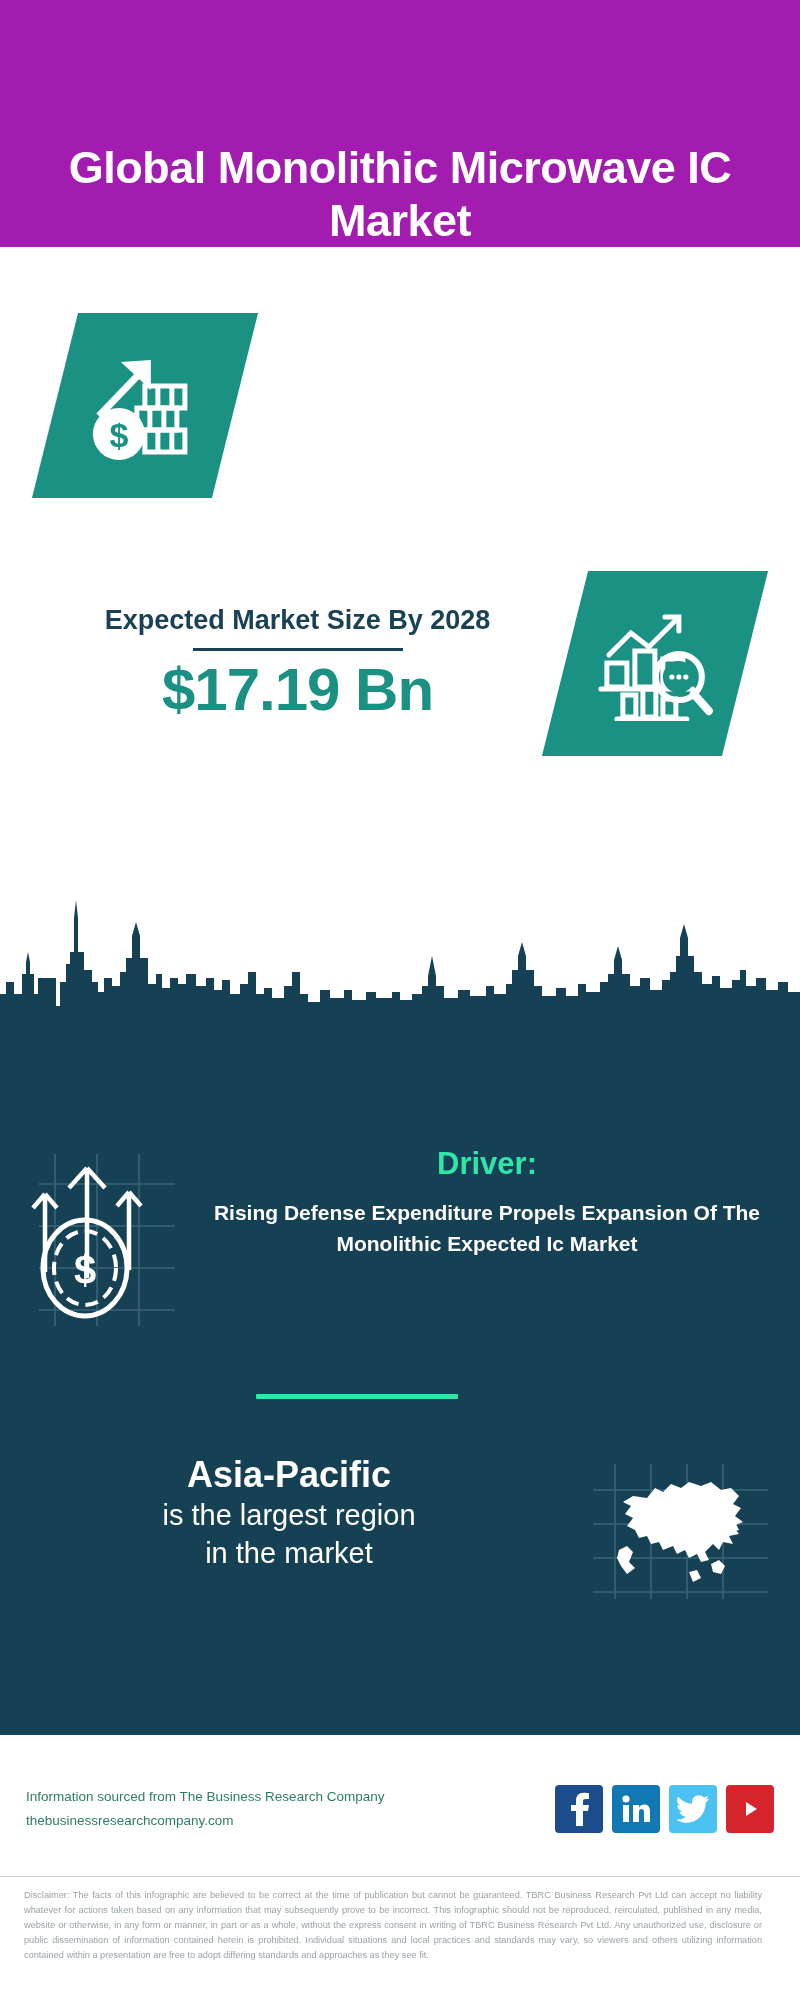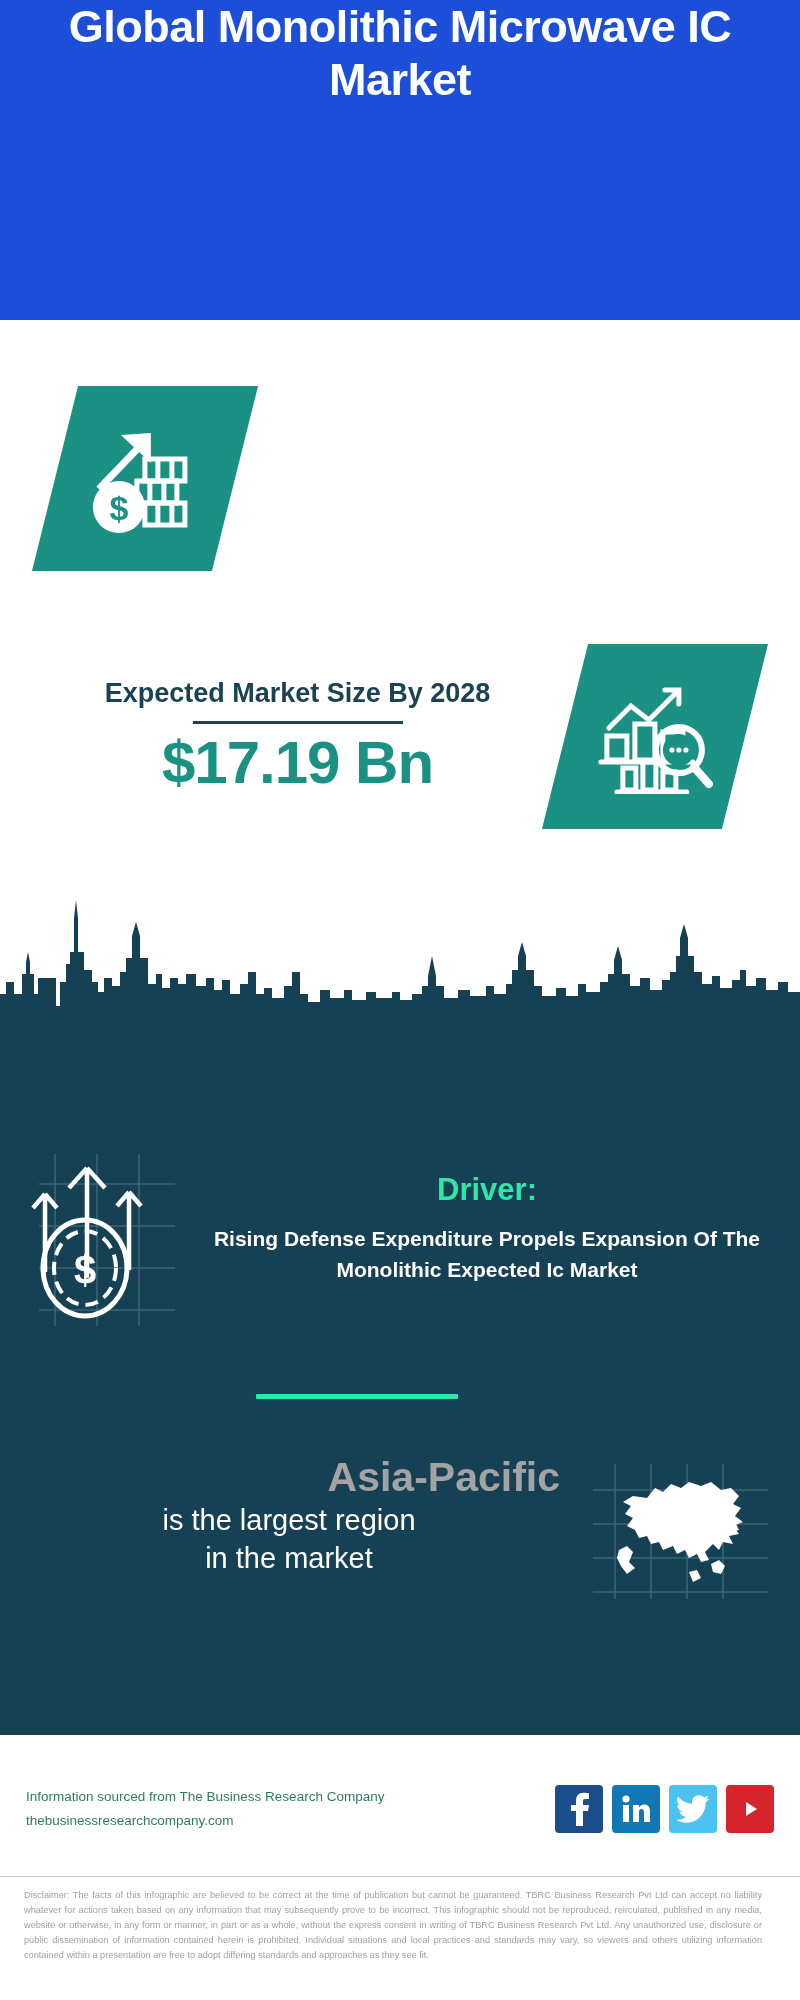--- a/index.html
+++ b/index.html
@@ -7,23 +7,23 @@
   body {
     font-family:"Liberation Sans", sans-serif;
     background:#ffffff;
     position:relative;
     overflow:hidden;
   }
   .page { width:800px; height:2000px; position:relative; background:#ffffff; }
 
   
   .header {
-    width:800px; height:320px;
-    background:#1d4ed8;
-    display:flex; align-items:flex-start; justify-content:center;
+    width:800px; height:247px;
+    background:#a21caf;
+    display:flex; align-items:flex-end; justify-content:center;
     padding:0 40px;
   }
   .header h1 {
     color:#ffffff;
     font-size:45px;
     font-weight:bold;
     line-height:1.18;
     text-align:center;
     letter-spacing:-0.5px;
   }
@@ -68,36 +68,36 @@
 
   
   .dark-zone {
     position:absolute; top:1006px; left:0;
     width:800px; height:729px;
     background:#164054;
   }
 
   .driver-block { position:absolute; top:140px; left:0; width:800px; display:flex; align-items:flex-start; }
   .driver-icon { width:200px; flex:0 0 auto; display:flex; justify-content:center; padding-top:8px; }
-  .driver-text { flex:1 1 auto; padding-right:26px;margin-top:26px; }
+  .driver-text { flex:1 1 auto; padding-right:26px; }
   .driver-head {
     color:#2EE6A8; font-size:31px; font-weight:bold; text-align:center; margin-bottom:16px;
   }
   .driver-body {
     color:#ffffff; font-size:21px; font-weight:bold; line-height:1.46; text-align:center;
   }
 
   .mid-rule {
     position:absolute; top:388px; left:256px;
     width:202px; height:5px; background:#2EE6A8; border-radius:1px;
   }
 
   .region-block { position:absolute; top:448px; left:0; width:800px; display:flex; align-items:flex-start; }
   .region-text { flex:1 1 auto; padding-left:18px; }
-  .region-head { color:#a3a3a3; font-size:41px; font-weight:bold; text-align:right; }
+  .region-head { color:#ffffff; font-size:36px; font-weight:bold; text-align:center; }
   .region-sub { color:#ffffff; font-size:29px; line-height:1.32; text-align:center; }
   .region-map { width:240px; flex:0 0 auto; display:flex; justify-content:center; padding-top:10px; }
 
   
   .footer {
     position:absolute; top:1741px; left:0;
     width:800px; height:135px; background:#ffffff;
     display:flex; align-items:center; padding:0 26px;gap:26px;
   }
   .footer-text { flex:1 1 auto; }

